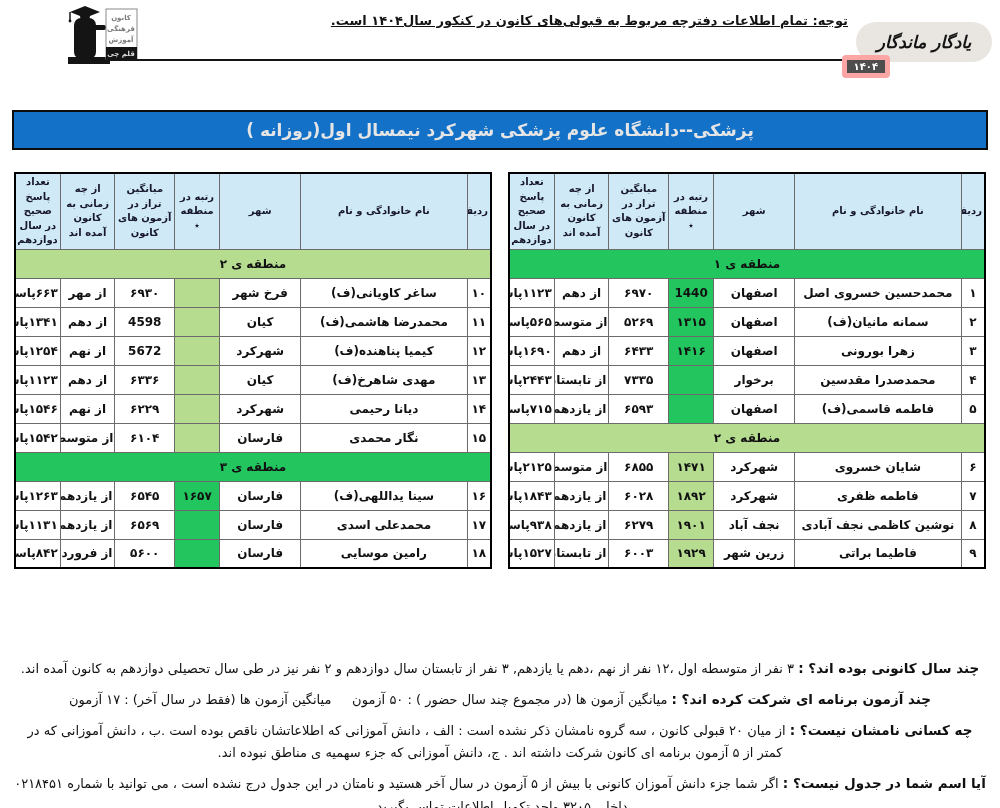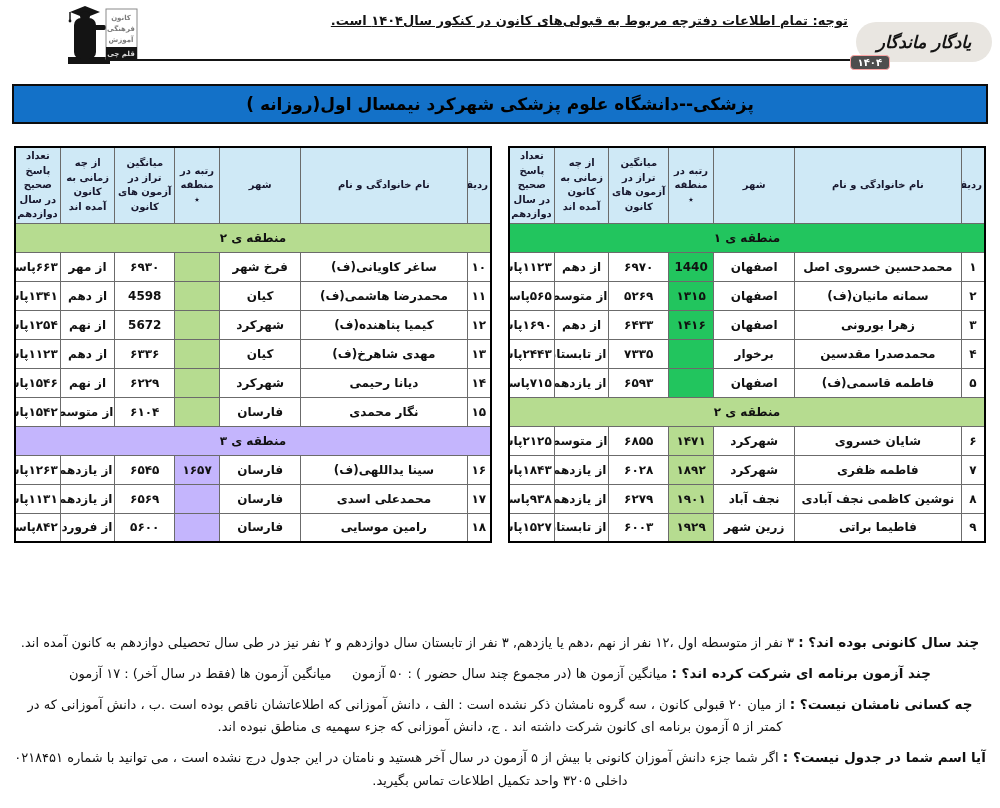--- a/index.html
+++ b/index.html
@@ -7,57 +7,57 @@
   body {
     width:1000px; height:808px;
     background:#ffffff;
     font-family:"DejaVu Sans","DejaVu Sans Mono",sans-serif;
     direction:rtl;
     color:#111;
     overflow:hidden;
   }
 
   
-  .header { position:relative; height:84px; }
+  .header { position:relative; height:110px; }
   .rule { position:absolute; top:59px; left:106px; width:756px; border-top:2.5px solid #151515; }
 
   .kanoon-logo { position:absolute; top:3px; left:62px; width:84px; height:62px; }
 
   .note-block { position:absolute; top:13px; right:152px; text-align:center;text-decoration:underline; }
   .note-bold { font-weight:bold; font-size:13px; color:#141414; }
   .note-small { font-size:8.5px; font-weight:bold; color:#333; margin-top:3px; }
 
   .yadegar { position:absolute; top:22px; right:8px; width:136px; height:40px;
     background:#e9e6e1; border-radius:22px;
     display:flex; align-items:center; justify-content:center;
     font-family:"DejaVu Serif",serif; font-style:italic; font-weight:bold; font-size:17px; color:#141414; }
   .yadegar-year { position:absolute; top:55px; right:110px;
     background:#4e4e4e; color:#fff; font-size:10px; font-weight:bold;
-    padding:1px 7px; border-radius:4px; border:1px solid #fca5a5; }
+    padding:1px 7px; border-radius:4px; border:5px solid #fca5a5; }
 
   
   .banner { margin:0 12px; height:40px; background:#1371c8; border:2px solid #0d0d0d;
     display:flex; align-items:center; justify-content:center;
-    color:#000000; font-weight:bold; font-size:17px; }
+    color:#e5e5e5; font-weight:bold; font-size:17px; }
 
   
   .tables { display:flex; gap:16px; margin:22px 14px 0; }
   .tcol { flex:1; }
   table.result-table { width:100%; border-collapse:collapse; table-layout:fixed;
     border:2px solid #000; }
   table.result-table th, table.result-table td { border:1px solid #6b6b6b; overflow:hidden; }
   table.result-table th { background:#cfe9f6; font-size:10px; font-weight:bold;
     height:55px; padding:1px 2px; line-height:1.45; color:#17172e; }
   table.result-table td { height:29px; font-size:12px; font-weight:bold;
     text-align:center; padding:0 2px; white-space:nowrap; }
   td.name { text-align:right; padding-right:6px; font-size:11.5px; }
   td.section-bar { height:27px; font-size:14.5px; font-weight:bold; text-align:center; }
   .region1 { background:#22c55e; }
   .region2 { background:#b6dc90; }
-  .region3 { background:#c4b5fd;margin-left:40px; }
+  .region3 { background:#22c55e;margin-left:40px; }
 
   
   .footer { margin:88px 14px 0 14px; }
   .footer p { margin:0 0 7px 0; font-size:13px; line-height:1.75;
     text-align:center; white-space:pre-wrap; color:#101010; }
   .footer .lead { font-weight:bold; font-size:13.5px; }
 </style>
 </head>
 <body>
 

